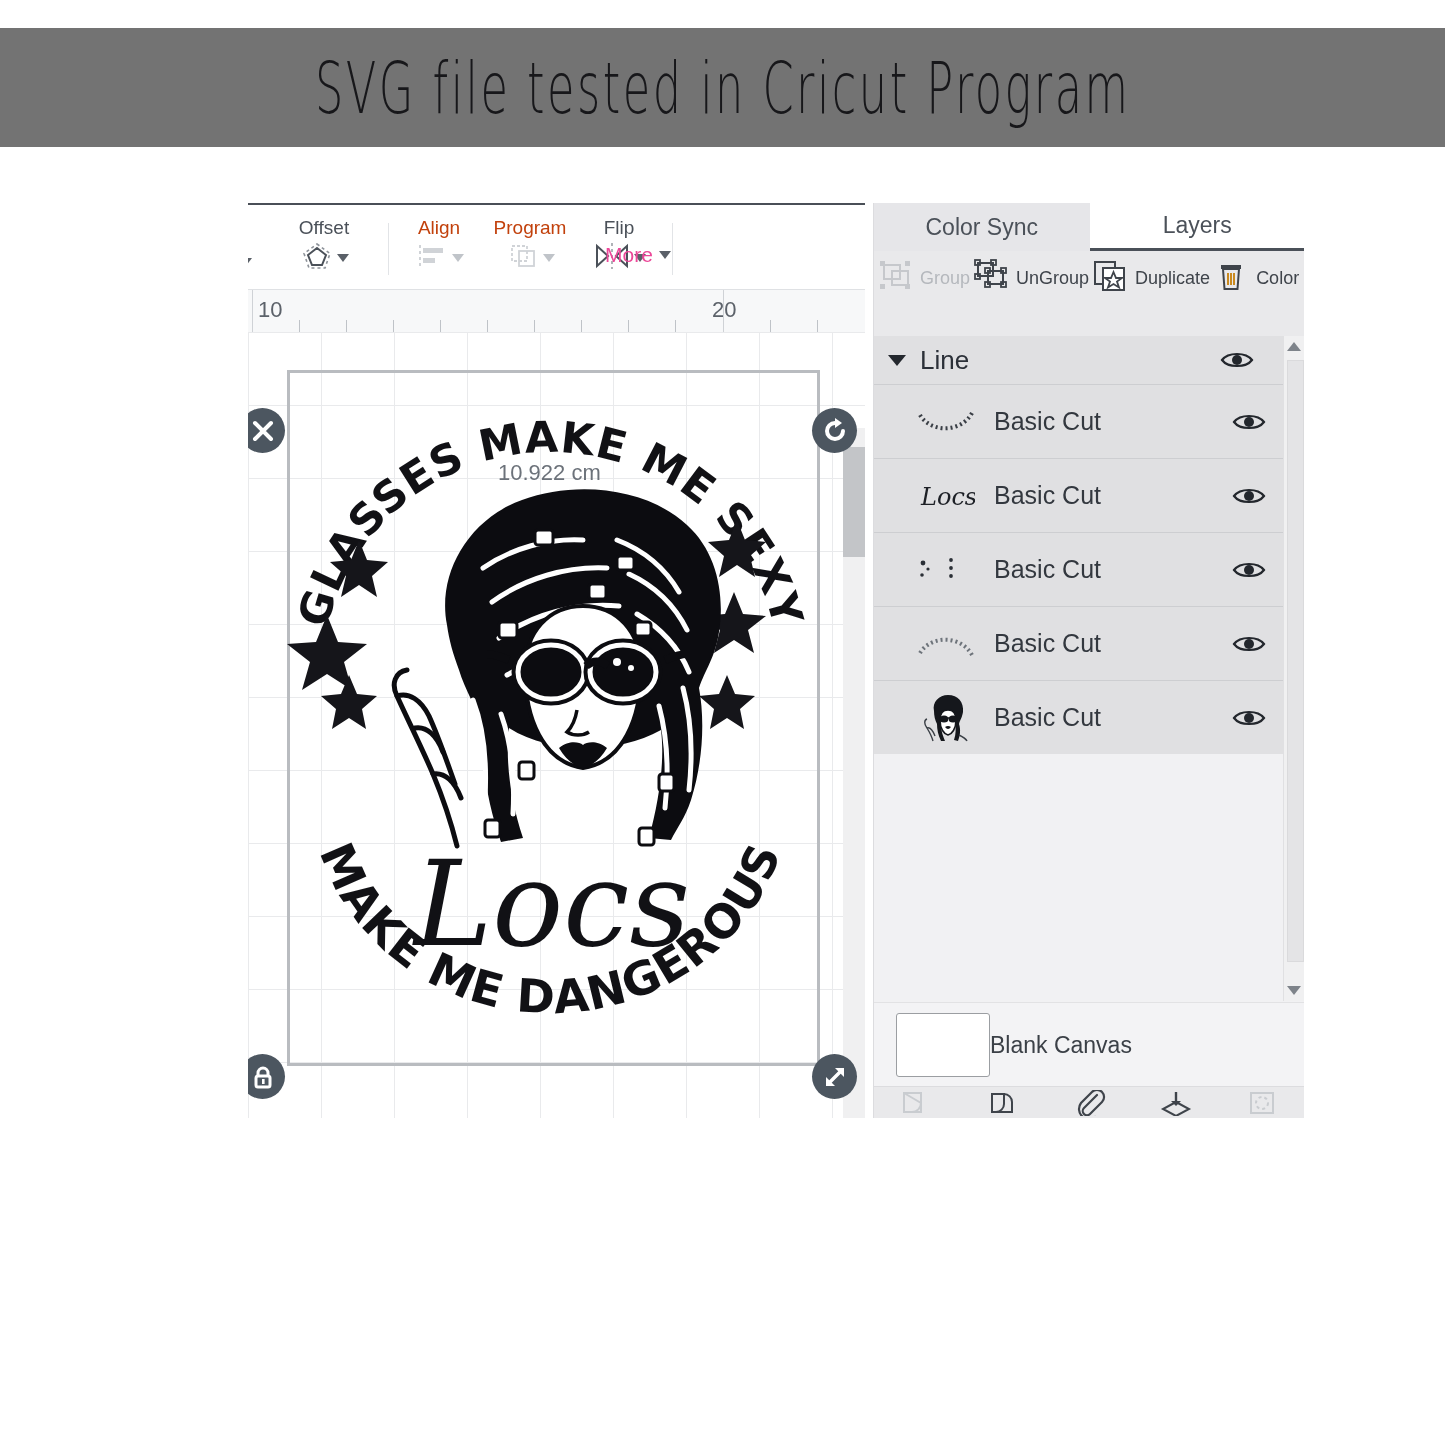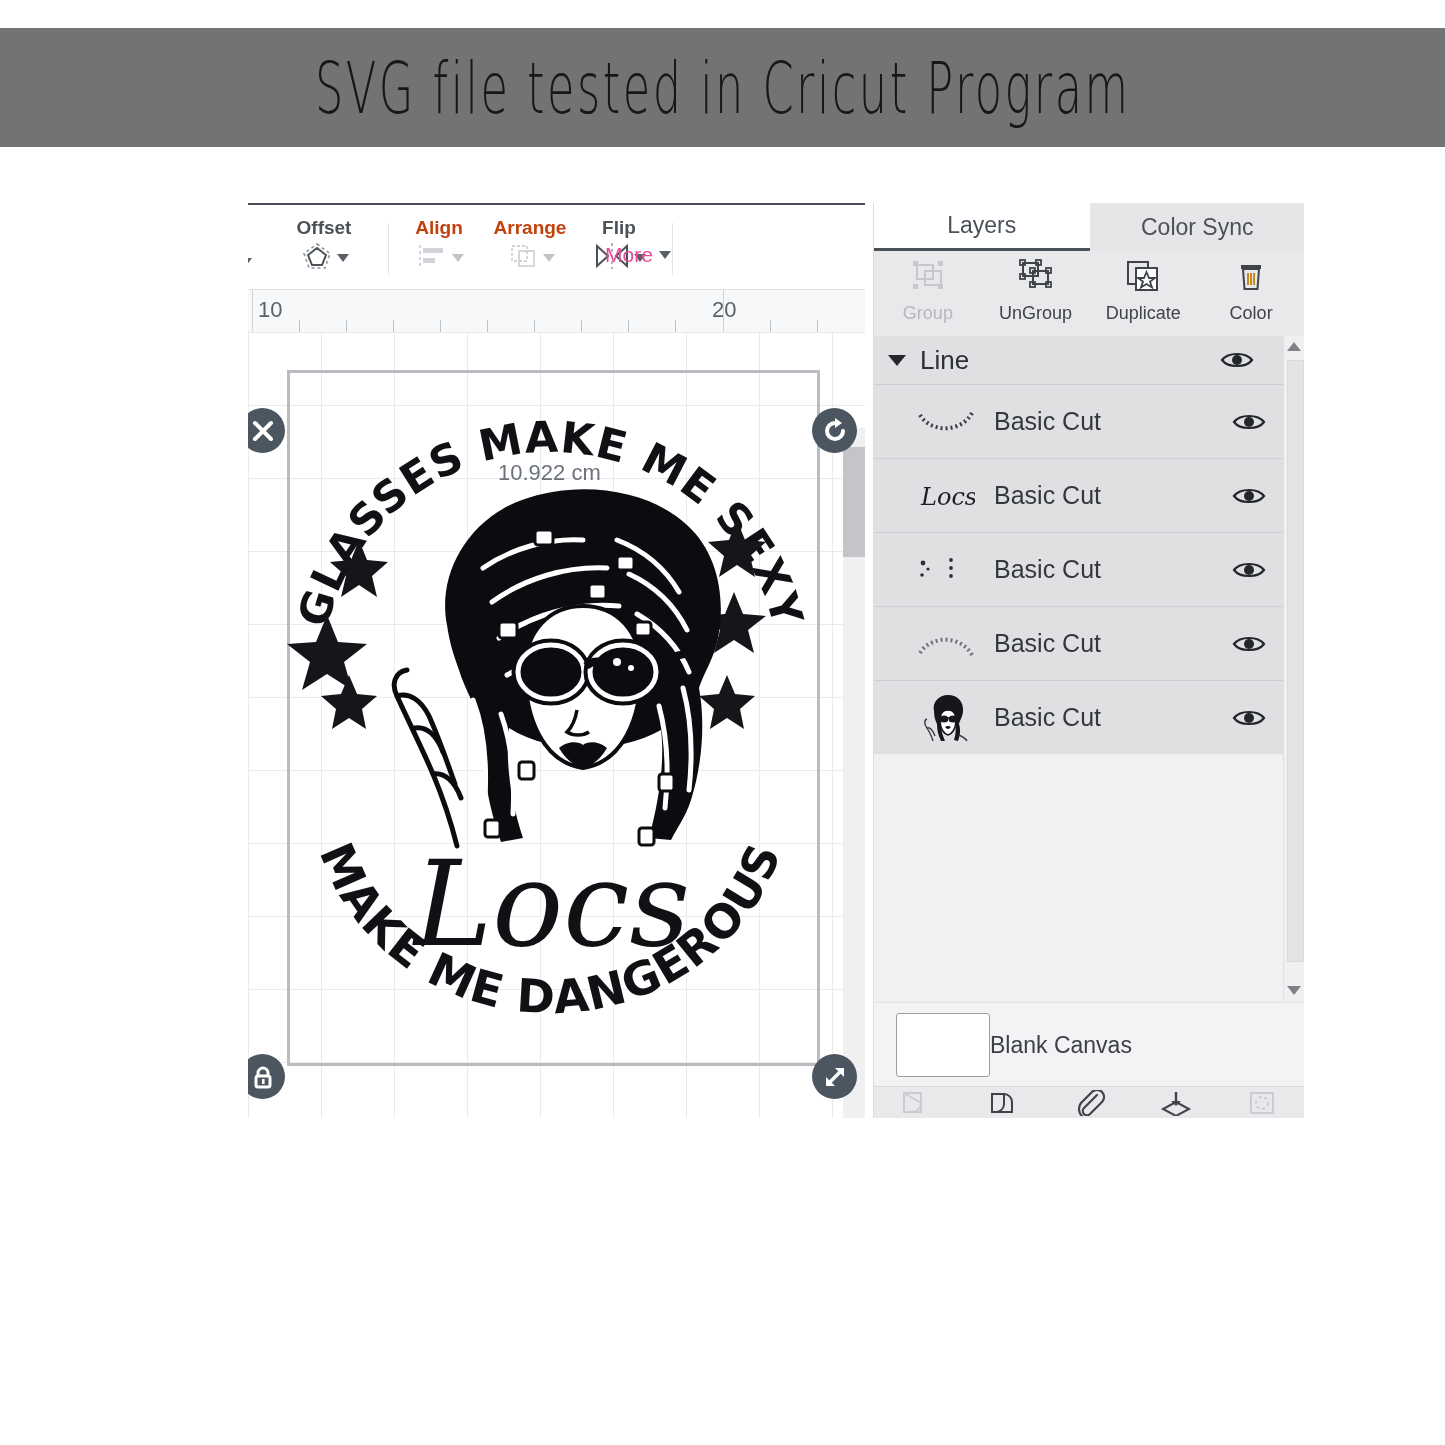--- a/index.html
+++ b/index.html
@@ -28,21 +28,21 @@
   .canvas-pane{
     position:absolute;left:0;top:0;width:617px;height:915px;overflow:hidden;
   }
   .toolbar{
     position:absolute;left:0;top:0;width:617px;height:86px;background:#fff;
     border-top:2px solid #4a4f57;
   }
   .tool{
     position:absolute;text-align:center;color:#4b5159;
   }
-  .tool .tlabel{font-size:19px;line-height:22px;white-space:nowrap;font-weight:bold;}
+  .tool .tlabel{font-size:19px;line-height:22px;white-space:nowrap;}
   .tool.dim .tlabel{color:#c2410c;}
   .tool .ticon{height:38px;display:flex;align-items:center;justify-content:center;gap:3px;}
   .caret{width:0;height:0;border-left:6px solid transparent;border-right:6px solid transparent;border-top:8px solid #5a6068;display:inline-block;}
   .caret.dim{border-top-color:#c0c4c9;}
   .tdiv{position:absolute;top:18px;width:1px;height:52px;background:#e2e4e7;}
   .more{position:absolute;left:357px;top:38px;font-size:21px;color:#ec4899;display:flex;align-items:center;gap:6px;}
   
   .ruler{
     position:absolute;left:0;top:86px;width:617px;height:43px;background:#f7f8f9;
     border-top:1px solid #dfe1e4;border-bottom:5px solid #0ea5e9;
@@ -84,21 +84,21 @@
     border-left:1px solid #dcdcdf;
   }
   .tabs{position:absolute;left:0;top:0;width:431px;height:48px;display:flex;}
   .tab{flex:1;display:flex;align-items:center;justify-content:center;font-size:23px;color:#4b5159;}
   .tab.active{background:#ffffff;border-bottom:3px solid #4a5058;}
   .tab.inactive{background:#e6e6e9;}
   .actions{
     position:absolute;left:0;top:48px;width:431px;height:85px;background:#e9e9eb;
     display:flex;align-items:flex-start;
   }
-  .act{flex:1;display:flex;flex-direction:column;align-items:center;gap:4px;padding-top:6px;}
+  .act{flex:1;display:flex;flex-direction:row;align-items:center;gap:4px;padding-top:6px;}
   .act .albl{font-size:18px;color:#3f444b;}
   .act.dim .albl{color:#b5b8bd;}
   .layerlist{
     position:absolute;left:0;top:133px;width:410px;height:665px;background:#f1f1f3;overflow:hidden;
   }
   .lgroup{background:#e0e0e2;}
   .grow{
     height:48px;display:flex;align-items:center;padding:0 30px 0 14px;
   }
   .gtri{width:0;height:0;border-left:9px solid transparent;border-right:9px solid transparent;border-top:11px solid #24282e;margin-right:14px;}
@@ -173,21 +173,21 @@
               <line x1="5" y1="4" x2="5" y2="26" stroke="#d0d3d7" stroke-width="2" stroke-dasharray="3 3"></line>
               <rect x="8" y="7" width="20" height="5" fill="#d0d3d7"></rect>
               <rect x="8" y="17" width="12" height="5" fill="#d0d3d7"></rect>
             </svg>
           </span>
           <span class="caret dim"></span>
         </div>
       </div>
 
       <div class="tool dim" style="left:232px;top:12px;width:100px;">
-        <div class="tlabel">Arrange</div>
+        <div class="tlabel">Program</div>
         <div class="ticon">
           <span>
             <svg width="34" height="30" viewBox="0 0 34 30">
               <rect x="6" y="5" width="15" height="15" fill="none" stroke="#d0d3d7" stroke-width="1.8" stroke-dasharray="3 2"></rect>
               <rect x="13" y="10" width="15" height="15" fill="none" stroke="#d0d3d7" stroke-width="1.8"></rect>
             </svg>
           </span>
           <span class="caret dim"></span>
         </div>
       </div>
@@ -365,25 +365,25 @@
             <polygon points="22,4 22,13 13,4" fill="#fff"></polygon>
           </svg>
         </span>
       </div>
     </div>
   </div>
 
   <div class="panel">
 
     <div class="tabs">
+      <div class="tab inactive">
+        <span>Color Sync</span>
+      </div>
       <div class="tab active">
         <span>Layers</span>
-      </div>
-      <div class="tab inactive">
-        <span>Color Sync</span>
       </div>
     </div>
 
     <div class="actions">
       <div class="act dim">
         <span>
           <svg width="42" height="38" viewBox="0 0 42 38">
             <rect x="10" y="8" width="16" height="14" fill="none" stroke="#c6c8cc" stroke-width="2"></rect>
             <rect x="18" y="14" width="16" height="14" fill="none" stroke="#c6c8cc" stroke-width="2"></rect>
             <g fill="#c6c8cc">

